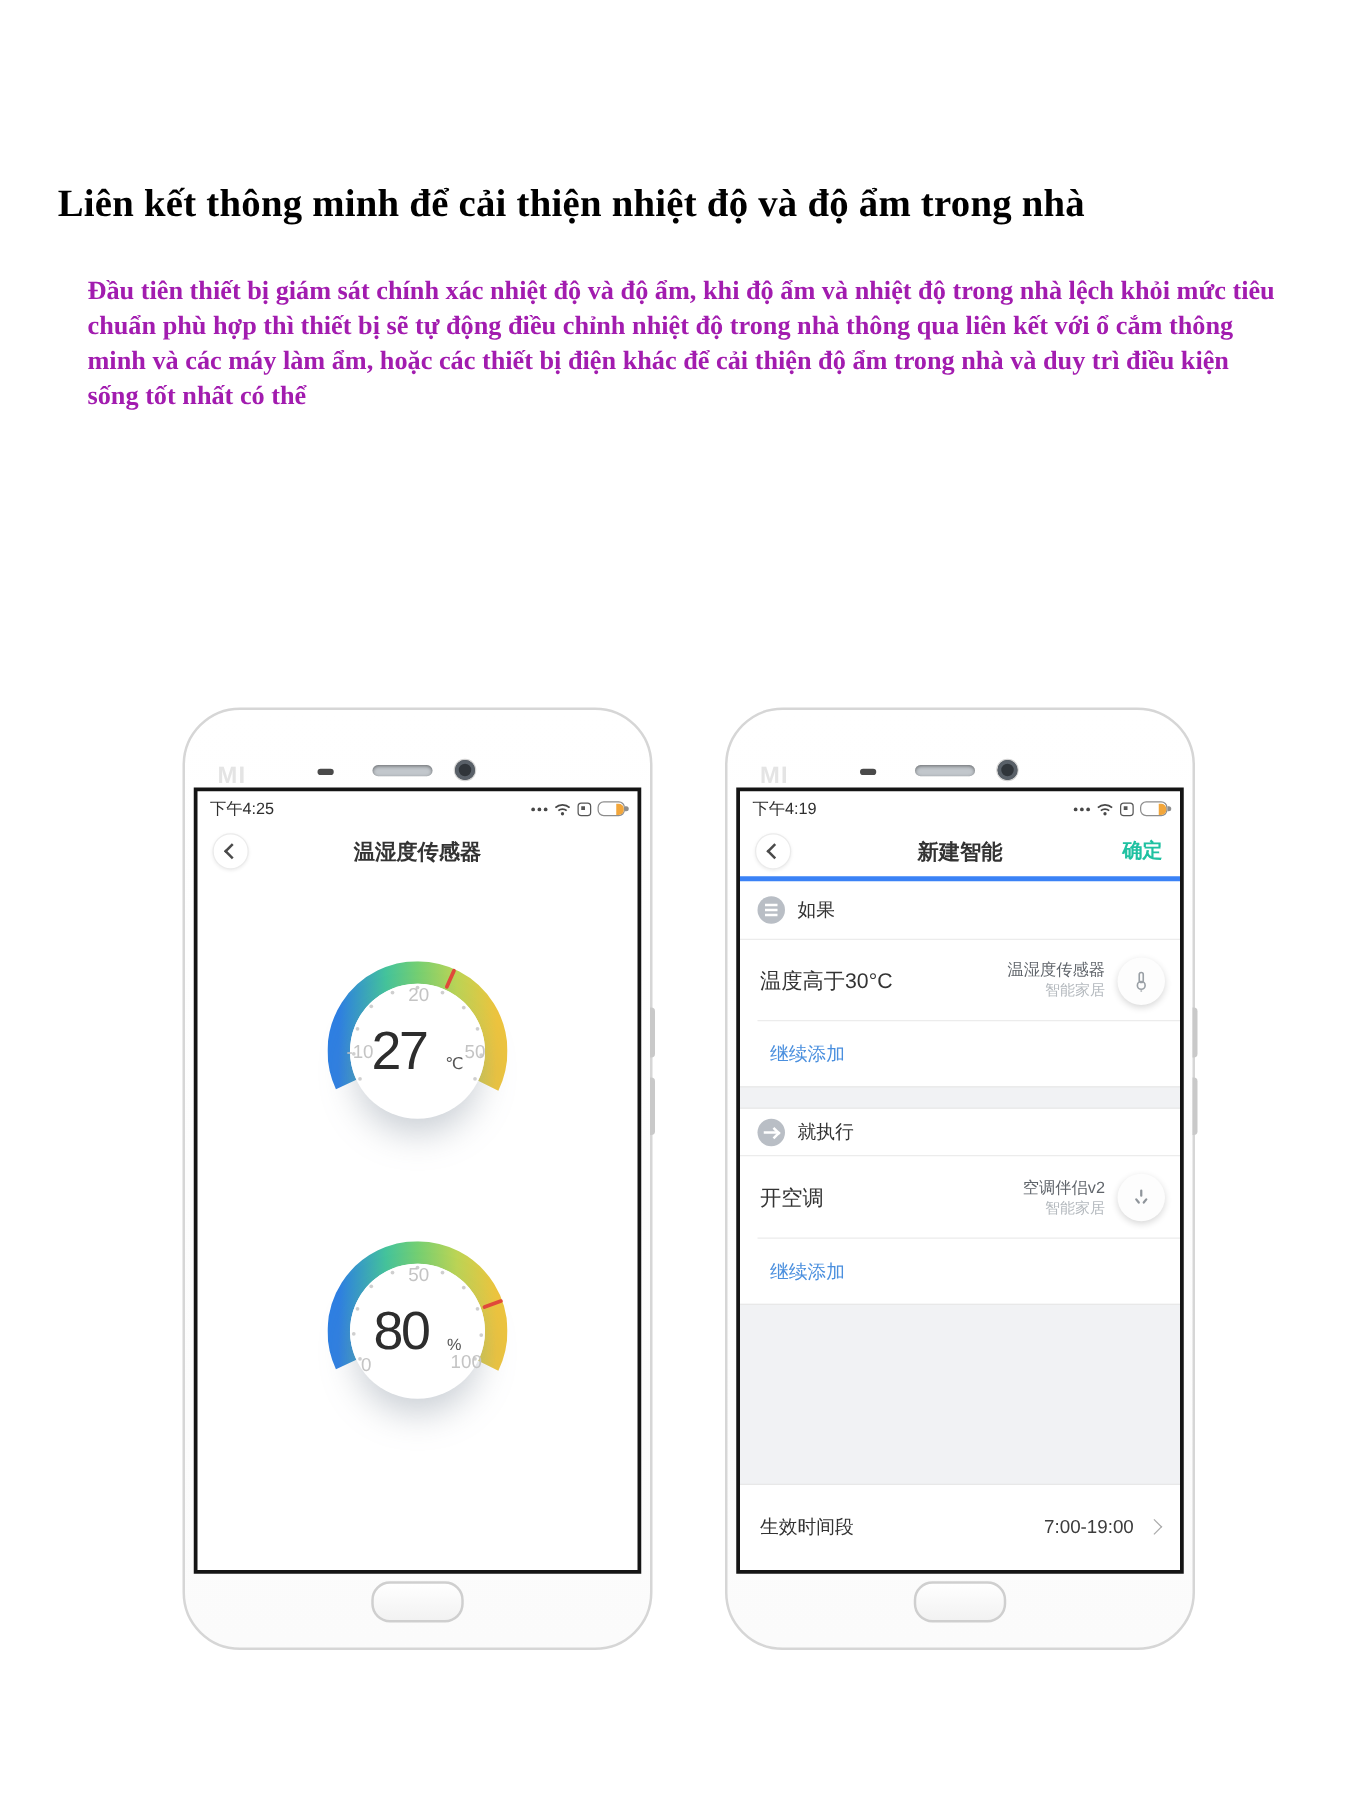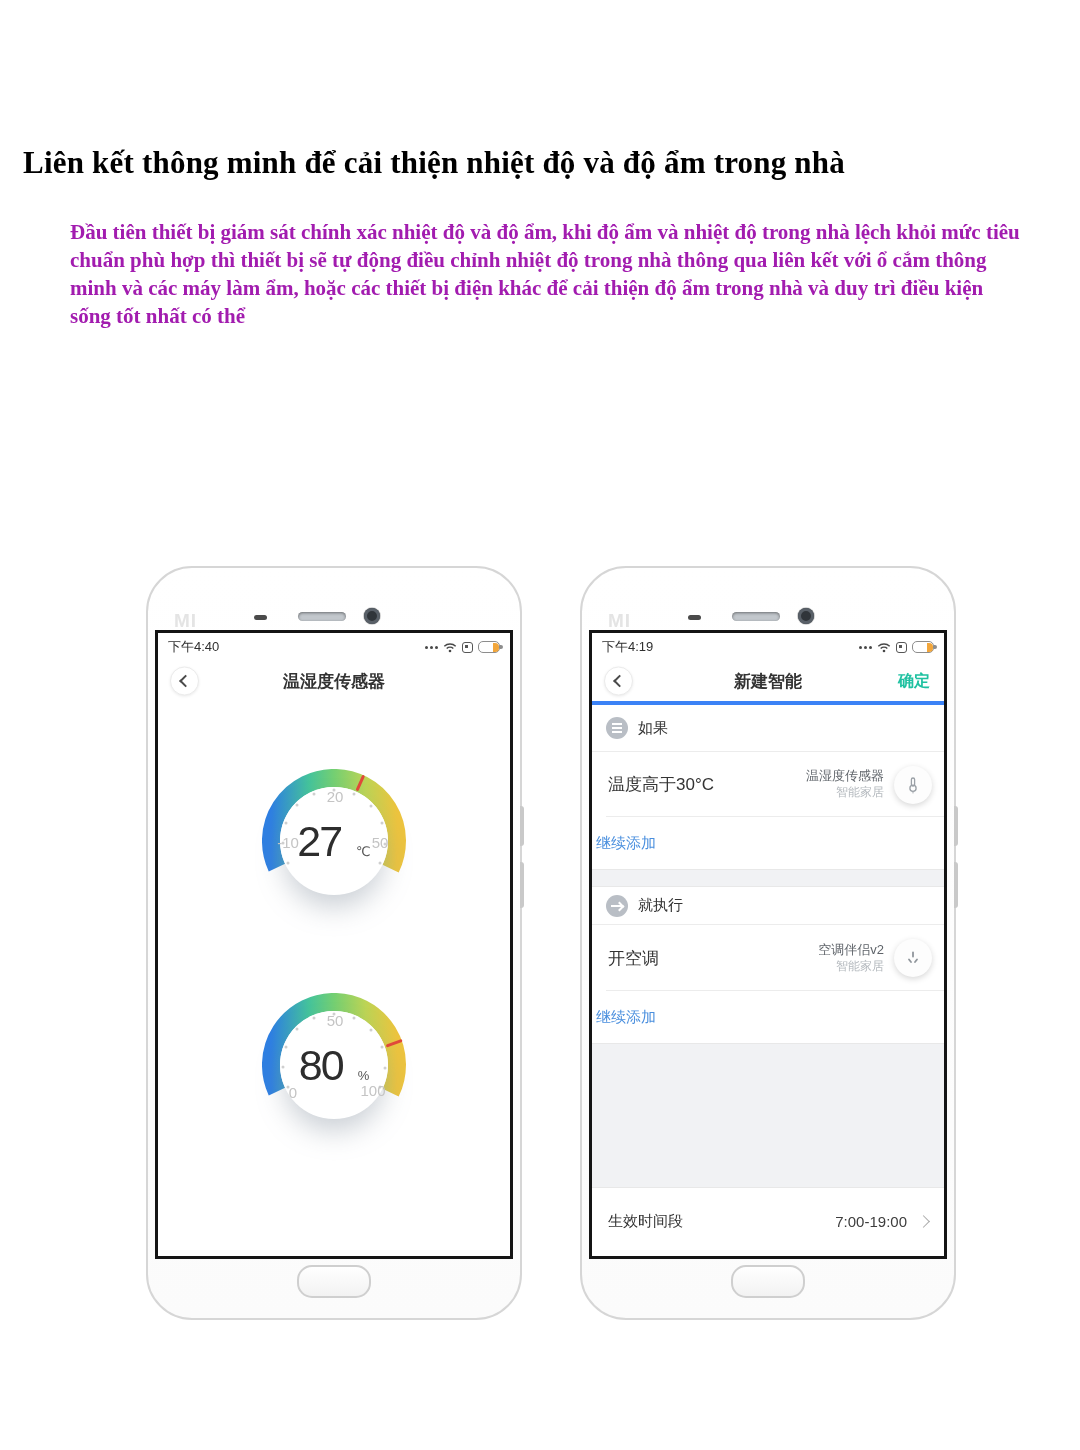--- a/index.html
+++ b/index.html
@@ -3,21 +3,21 @@
 <meta charset="utf-8">
 <style>
   html,body{margin:0;padding:0;}
   body{
     width:1080px;height:1450px;position:relative;overflow:hidden;
     background:#ffffff;
     font-family:"Liberation Sans","DejaVu Sans",sans-serif;
   }
   
   .page-title{
-    position:absolute;top:124px;left:0;width:868px;text-align:center;
+    position:absolute;top:124px;left:0;width:868px;text-align:right;
     font-family:"Liberation Serif","DejaVu Serif",serif;
     font-weight:bold;font-size:31px;color:#000;letter-spacing:.2px;
   }
   .page-body{
     position:absolute;top:197px;left:70px;width:958px;
     font-family:"Liberation Serif","DejaVu Serif",serif;
     font-weight:bold;font-size:21px;line-height:28px;color:#a21caf;
   }
   
   .phone{
@@ -89,21 +89,21 @@
   .sec-label{font-size:15px;color:#333;}
   .item{position:relative;display:flex;align-items:center;padding:0 12px 0 16px;box-sizing:border-box;}
   .item.cond{height:65px}
   .item.act{height:66px}
   .item::after{content:"";position:absolute;left:14px;right:0;bottom:0;height:1px;background:#ececec;}
   .item-title{flex:1;font-size:17px;color:#333;}
   .dev{text-align:right;margin-right:10px;line-height:1.3;}
   .dev-name{font-size:13px;color:#5f646a;}
   .dev-room{font-size:12px;color:#b4b9be;}
   .dev-ic{width:38px;height:38px;border-radius:50%;background:#fdfdfd;box-shadow:0 2px 6px rgba(0,0,0,.16);display:flex;align-items:center;justify-content:center;flex:none;}
-  .link-row{height:52px;display:flex;align-items:center;padding-left:4px;box-sizing:border-box;}
+  .link-row{height:52px;display:flex;align-items:center;padding-left:24px;box-sizing:border-box;}
   .link{font-size:15px;color:#4a8fde;}
   .gap{background:#f1f2f4;border-top:1px solid #e8e8e8;border-bottom:1px solid #e8e8e8;box-sizing:border-box;}
   .gap.small{height:18px}
   .gap.big{height:145px}
   .bottom-row{height:66px;display:flex;align-items:center;padding:0 16px;box-sizing:border-box;}
   .sched-label{flex:1;font-size:15px;color:#333;}
   .sched-value{font-size:15px;color:#3d3d3d;margin-right:12px;}
   .chev-r{width:8px;height:8px;border-top:1.5px solid #aaa;border-right:1.5px solid #aaa;transform:rotate(45deg);flex:none;}
 </style>
 </head>
@@ -115,21 +115,21 @@
 <div class="phone left">
   <div class="side-btn vol"></div>
   <div class="side-btn pwr"></div>
   <div class="brand">MI</div>
   <div class="mic"></div>
   <div class="earpiece"></div>
   <div class="camera"></div>
 
   <div class="screen">
     <div class="sb">
-      <span>下午4:40</span>
+      <span>下午4:25</span>
       <span class="sb-icons">
         <span class="sig">
             <i></i>
             <i></i>
             <i></i>
           </span>
         <svg width="14" height="11" viewBox="0 0 16 12">
           <path d="M1.5 4.5 A9.5 9.5 0 0 1 14.5 4.5" stroke="#474747" stroke-width="1.6" fill="none"></path>
           <path d="M4.2 7.2 A5.6 5.6 0 0 1 11.8 7.2" stroke="#474747" stroke-width="1.6" fill="none"></path>
           <circle cx="8" cy="10" r="1.5" fill="#474747"></circle>

